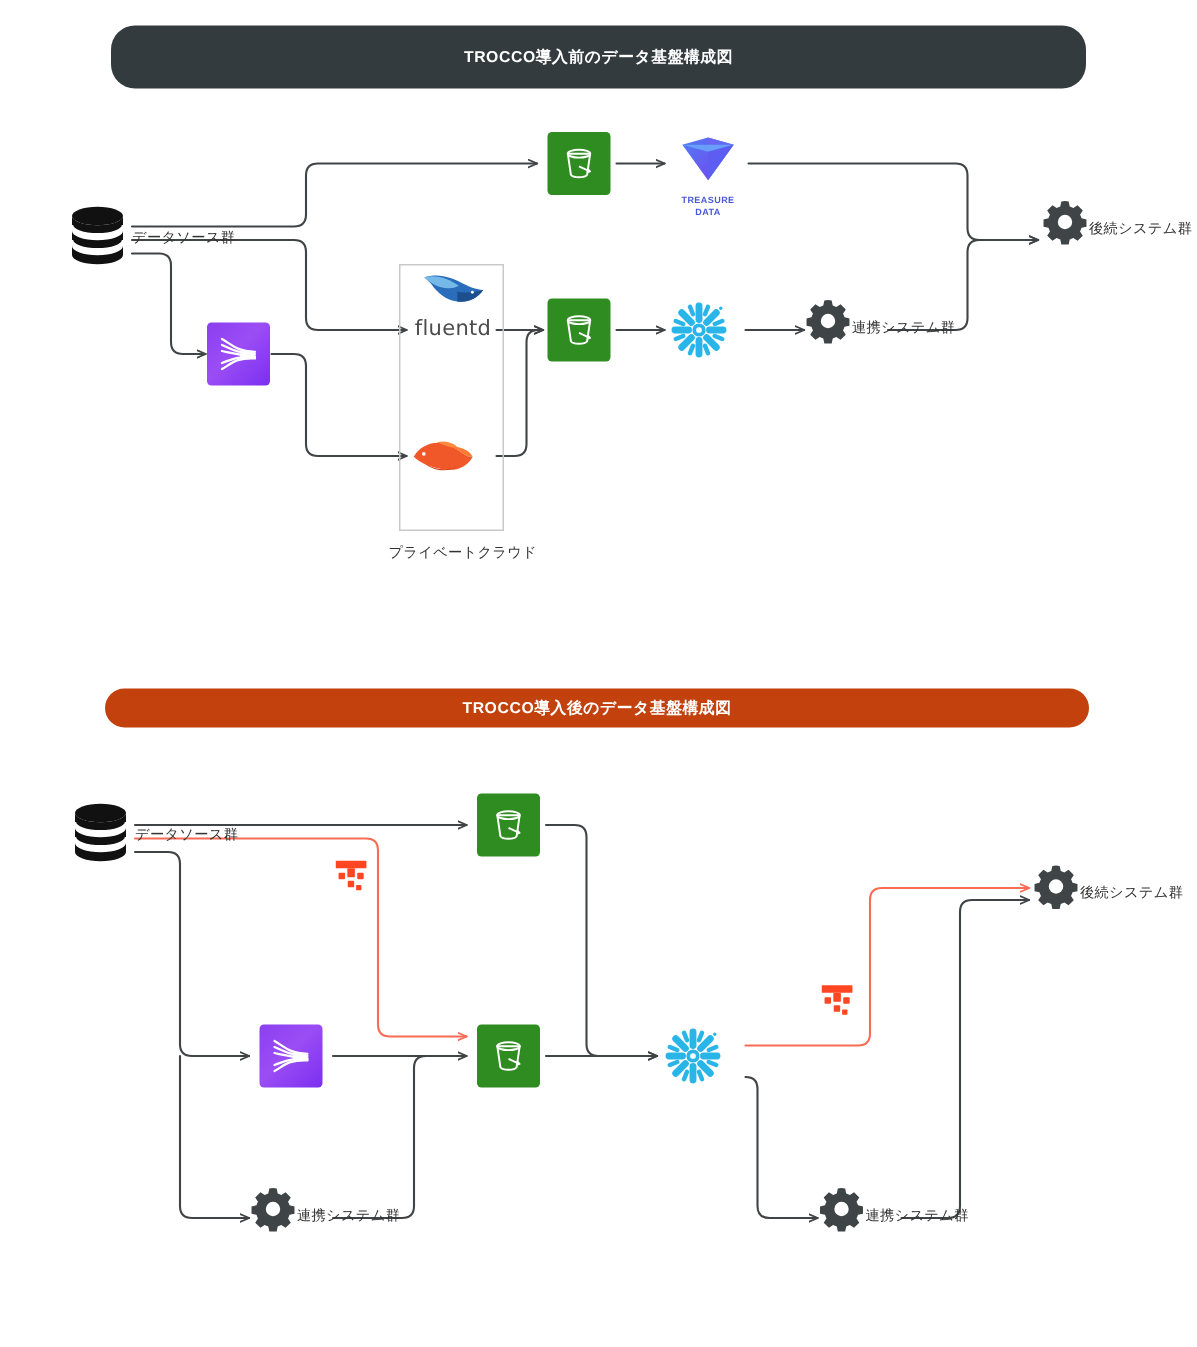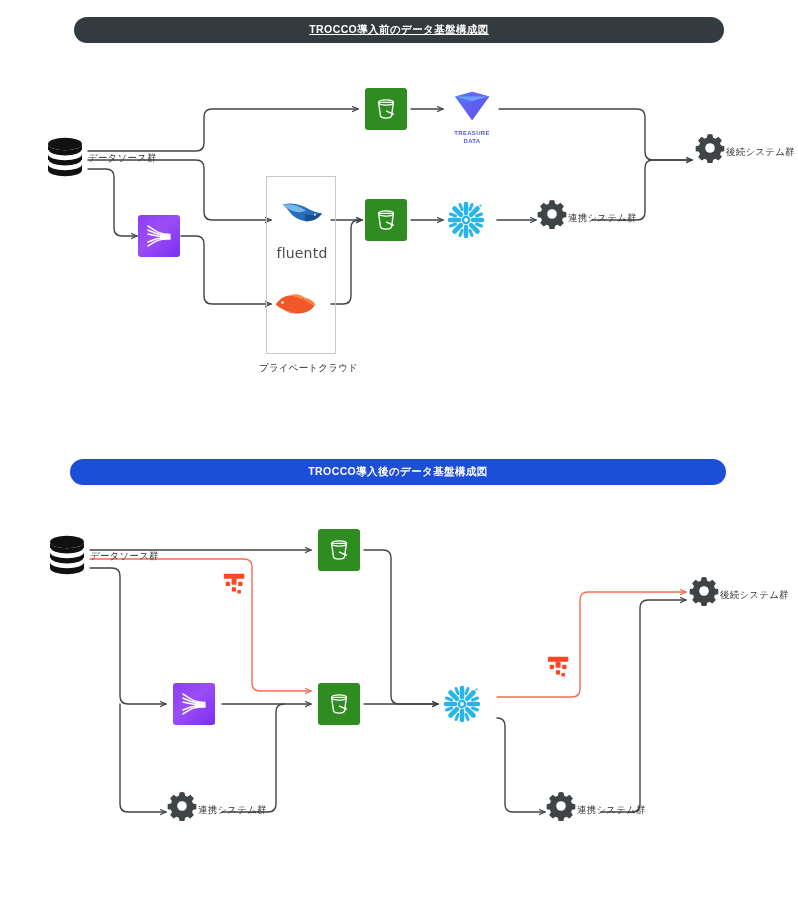--- a/index.html
+++ b/index.html
@@ -18,21 +18,21 @@
     position:absolute;
     display:flex;align-items:center;justify-content:center;
     border-radius:16px;
     color:#ffffff;
     font-size:10.5px;
     font-weight:bold;
     letter-spacing:.4px;
     white-space:nowrap;
   }
   .pill-dark{background:#333b3e;}
-  .pill-red{background:#1d4ed8;}
+  .pill-red{background:#c2410c;}
 
   
   .node{position:absolute;display:flex;align-items:center;}
   .node-label{
     font-size:9.5px;
     color:#333;
     margin-top:4px;
     white-space:nowrap;
     letter-spacing:.2px;
   }
@@ -121,21 +121,21 @@
       <path d="M499,109 L637,109 Q645,109 645,117 L645,152 Q645,160 653,160 L692,160" marker-end="url(#arrGray)"></path>
 
       <path d="M411,220 L443,220" marker-end="url(#arrGray)"></path>
 
       <path d="M497,220 L536,220" marker-end="url(#arrGray)"></path>
 
       <path d="M592,220 L637,220 Q645,220 645,212 L645,168 Q645,160 653,160 L692,160" marker-end="url(#arrGray)"></path>
     </g>
   </svg>
 
-  <div class="pill pill-dark" style="left:74px;top:17px;width:650px;height:26px;text-decoration:underline;">TROCCO導入前のデータ基盤構成図</div>
+  <div class="pill pill-dark" style="left:74px;top:17px;width:650px;height:42px;">TROCCO導入前のデータ基盤構成図</div>
 
   <div class="node" style="left:42px;top:133px;width:92px;">
     <div class="dbstack">
       <svg viewBox="0 0 46 46" width="46" height="46" xmlns="http://www.w3.org/2000/svg">
         <g fill="#111111">
           <ellipse cx="23" cy="11" rx="17" ry="6.2"></ellipse>
           <path d="M6,11 v6 a17,6.2 0 0 0 34,0 v-6 a17,6.2 0 0 1 -34,0 z"></path>
           <path d="M6,21 v6 a17,6.2 0 0 0 34,0 v-6 a17,6.2 0 0 1 -34,0 z"></path>
           <path d="M6,31 v6 a17,6.2 0 0 0 34,0 v-6 a17,6.2 0 0 1 -34,0 z"></path>
         </g>
@@ -197,21 +197,21 @@
     </div>
     <div class="td-text">
       <div>TREASURE</div>
       <div>DATA</div>
     </div>
   </div>
 
   <div class="cloudbox" style="left:266px;top:176px;width:70px;height:178px;"></div>
   <div class="cloudbox-label" style="left:246px;top:362px;width:112px;">プライベートクラウド</div>
 
-  <div class="node fluentd" style="left:272px;top:196px;width:60px;gap:15px;">
+  <div class="node fluentd" style="left:272px;top:176px;width:60px;">
     <div>
       <svg viewBox="0 0 46 30" width="44" height="29" xmlns="http://www.w3.org/2000/svg">
         <path d="M3,9 C13,6 22,9 31,14 C36,16.5 41,18 44,18 C40,24 33,27 26,26 C18,25 12,20 8,14 C6,11.5 4,10 3,9 Z" fill="#2a6ebb"></path>
         <path d="M3,9 C12,7 20,10 27,15 C22,18 14,17 8,13 C6,11.6 4,10 3,9 Z" fill="#74b9e7"></path>
         <path d="M26,26 C33,27 40,24 44,18 C38,19.5 31,20.5 26,19 Z" fill="#1d4f8f"></path>
         <circle cx="36.5" cy="19.5" r="1" fill="#ffffff"></circle>
       </svg>
     </div>
     <div class="fluentd-text">fluentd</div>
   </div>

